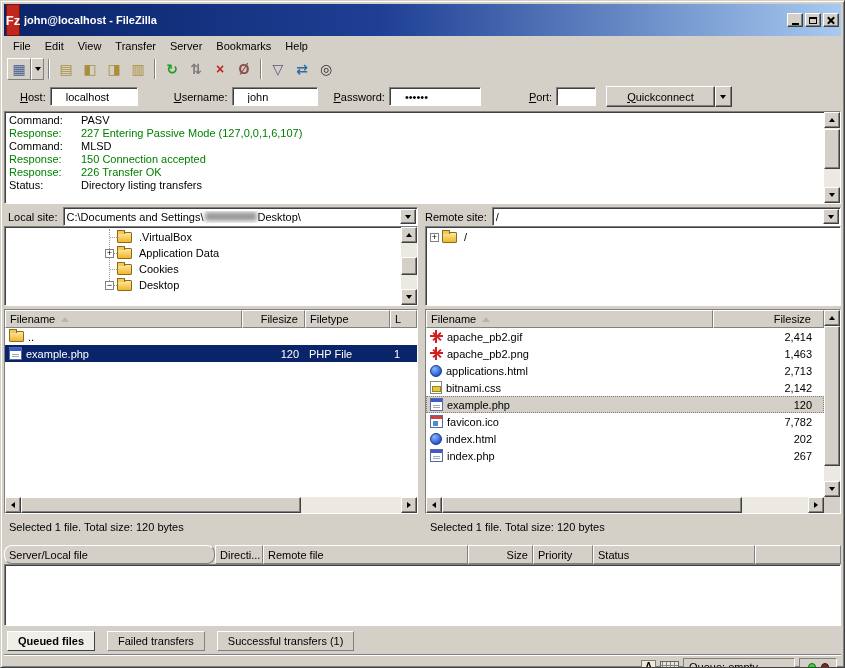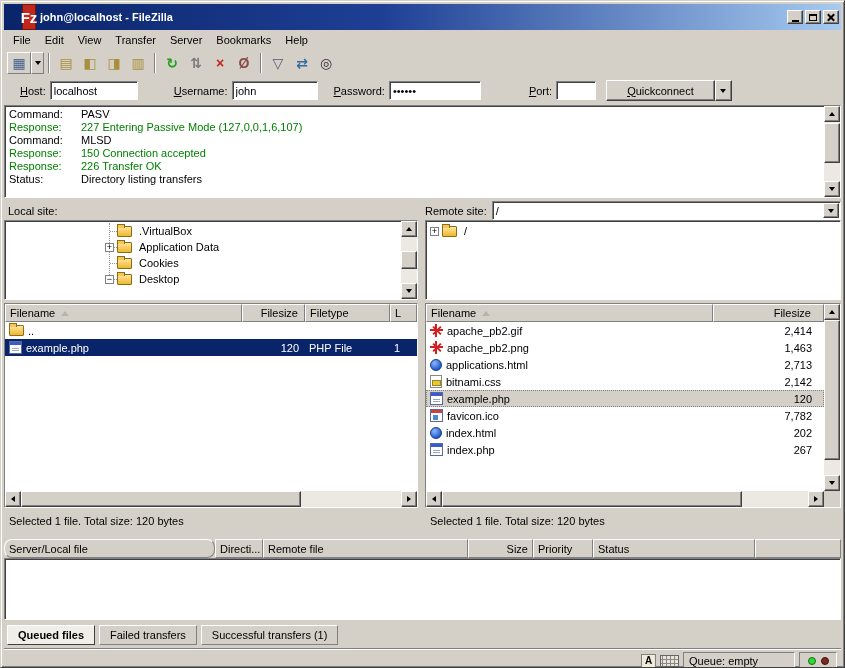--- a/index.html
+++ b/index.html
@@ -4,21 +4,21 @@
 <style>
   *{box-sizing:border-box;margin:0;padding:0;}
   body{font-family:"Liberation Sans","DejaVu Sans",sans-serif;font-size:11px;color:#000;background:#808080;}
   .window{width:845px;height:668px;background:#d4d0c8;border:1px solid;border-color:#d4d0c8 #404040 #404040 #d4d0c8;
     box-shadow:inset 1px 1px 0 #fff,inset -1px -1px 0 #808080;padding:3px;display:flex;flex-direction:column;overflow:hidden;}
   .sunken{border:1px solid;border-color:#808080 #fff #fff #808080;box-shadow:inset 1px 1px 0 #404040;}
   .raised3{border:1px solid;border-color:#fff #404040 #404040 #fff;box-shadow:inset -1px -1px 0 #808080;background:#d4d0c8;}
 
   
   .titlebar{flex:0 0 18px;background:linear-gradient(90deg,#0a246a 0%,#1e3f94 45%,#a6caf0 100%);display:flex;align-items:center;gap:4px;padding:0 2px;}
-  .fz-logo{width:14px;height:26px;background:#c0281e;color:#fff;font-weight:bold;font-size:15px;display:flex;align-items:center;justify-content:center;border:1px solid #701410;flex:0 0 14px;margin-left:16px;}
+  .fz-logo{width:14px;height:32px;background:#c0281e;color:#fff;font-weight:bold;font-size:13px;display:flex;align-items:center;justify-content:center;border:1px solid #701410;flex:0 0 14px;}
   .title-text{color:#fff;font-weight:bold;flex:1;white-space:nowrap;overflow:hidden;}
   .win-controls{display:flex;gap:2px;}
   .win-btn{width:16px;height:14px;display:flex;align-items:center;justify-content:center;}
   .g-min{width:7px;height:2px;background:#000;margin-top:7px;}
   .g-max{width:8px;height:7px;border:1px solid #000;border-top-width:2px;}
   .g-close{position:relative;width:8px;height:8px;}
   .g-close::before,.g-close::after{content:'';position:absolute;left:3px;top:0;width:2px;height:9px;background:#000;}
   .g-close::before{transform:rotate(45deg);}  .g-close::after{transform:rotate(-45deg);}
 
   
@@ -27,21 +27,21 @@
   .toolbar{flex:0 0 26px;display:flex;align-items:center;padding:0 3px;}
   .tb-btn{width:24px;height:22px;display:flex;align-items:center;justify-content:center;border:1px solid transparent;}
   .tb-btn.raised{border:1px solid;border-color:#fff #808080 #808080 #fff;}
   .tb-dd{width:13px;}
   .tb-glyph{font-size:14px;line-height:1;font-weight:bold;}
   .tb-sep{width:2px;height:20px;border-left:1px solid #808080;border-right:1px solid #fff;margin:0 4px;}
 
   
   .qc{flex:0 0 29px;display:flex;align-items:center;padding:0 6px;}
   .qc label{margin:0 4px 0 2px;white-space:nowrap;padding-left:8px;}
-  .txt{height:19px;background:#fff;border:1px solid;border-color:#808080 #fff #fff #808080;box-shadow:inset 1px 1px 0 #404040;font:inherit;padding:0 3px;}
+  .txt{height:19px;background:#fff;border:1px solid;border-color:#808080 #fff #fff #808080;box-shadow:inset 1px 1px 0 #404040;font:inherit;padding:0 15px;}
   .w-host{width:88px;margin-right:26px;}
   .w-user{width:86px;margin-right:6px;}
   .w-pass{width:92px;margin-right:38px;}
   .w-port{width:40px;margin-right:10px;}
   .qc-btn{height:21px;font:inherit;padding:0 20px;cursor:default;border:1px solid;border-color:#fff #404040 #404040 #fff;box-shadow:inset -1px -1px 0 #808080;background:#d4d0c8;}
   .qc-drop{width:17px;height:21px;display:flex;align-items:center;justify-content:center;border:1px solid;border-color:#fff #404040 #404040 #fff;box-shadow:inset -1px -1px 0 #808080;background:#d4d0c8;}
 
   
   .tri{display:block;width:0;height:0;}
   .tri-up{border-left:3px solid transparent;border-right:3px solid transparent;border-bottom:4px solid #000;}
@@ -145,21 +145,21 @@
   .qh0{width:211px;flex:0 0 211px;border-radius:8px;}
   .qh1{width:48px;flex:0 0 48px;}
   .qh2{width:205px;flex:0 0 205px;}
   .qh3{width:65px;flex:0 0 65px;justify-content:flex-end;}
   .qh4{width:60px;flex:0 0 60px;}
   .qh5{width:162px;flex:0 0 162px;}
   .qhf{flex:1;}
   .queue-body{flex:0 0 62px;background:#fff;}
 
   
-  .tabs-row{flex:0 0 20px;margin-top:5px;display:flex;align-items:stretch;gap:4px;padding-left:3px;}
+  .tabs-row{flex:0 0 20px;margin-top:5px;display:flex;align-items:stretch;gap:12px;padding-left:3px;}
   .tab{padding:2px 10px;display:flex;align-items:center;background:#d4d0c8;border:1px solid;border-color:#fff #808080 #808080 #fff;white-space:nowrap;}
   .tab.active{font-weight:bold;background:#f0eee9;border-color:#fff #404040 #404040 #fff;}
 
   
   .statusbar{flex:0 0 24px;margin-top:3px;display:flex;align-items:center;justify-content:flex-end;gap:4px;padding:0 4px;border-top:1px solid #808080;box-shadow:inset 0 1px 0 #fff;}
   .a-icon{font-weight:bold;font-size:10px;border:1px solid #808080;background:#f0ead8;width:15px;height:14px;display:flex;align-items:center;justify-content:center;}
   .kb-icon{width:19px;height:12px;border:1px solid #666;background-color:#e8e4d8;background-image:linear-gradient(90deg,#888 1px,transparent 1px),linear-gradient(#888 1px,transparent 1px);background-size:4px 4px;background-position:1px 3px;}
   .sb-panel{height:18px;border:1px solid;border-color:#808080 #fff #fff #808080;display:flex;align-items:center;padding:0 5px;background:#d4d0c8;}
   .queue-panel{width:112px;}
   .led-panel{width:38px;justify-content:center;gap:5px;}
@@ -294,20 +294,30 @@
         </span>
       <span class="sb-btn">
           <span class="tri tri-dn"></span>
         </span>
     </div>
   </div>
 
   <div class="sites-row">
     <div class="site-left">
       <label>Local site:</label>
+      <div class="combo sunken">
+        <span class="combo-text">
+            <span>C:\Documents and Settings\</span>
+            <span class="redacted"></span>
+            <span>Desktop\</span>
+          </span>
+        <span class="combo-btn">
+            <span class="tri tri-dn"></span>
+          </span>
+      </div>
     </div>
     <div class="pane-gap"></div>
     <div class="site-right">
       <label>Remote site:</label>
       <div class="combo sunken">
         <span class="combo-text">/</span>
         <span class="combo-btn">
             <span class="tri tri-dn"></span>
           </span>
       </div>

